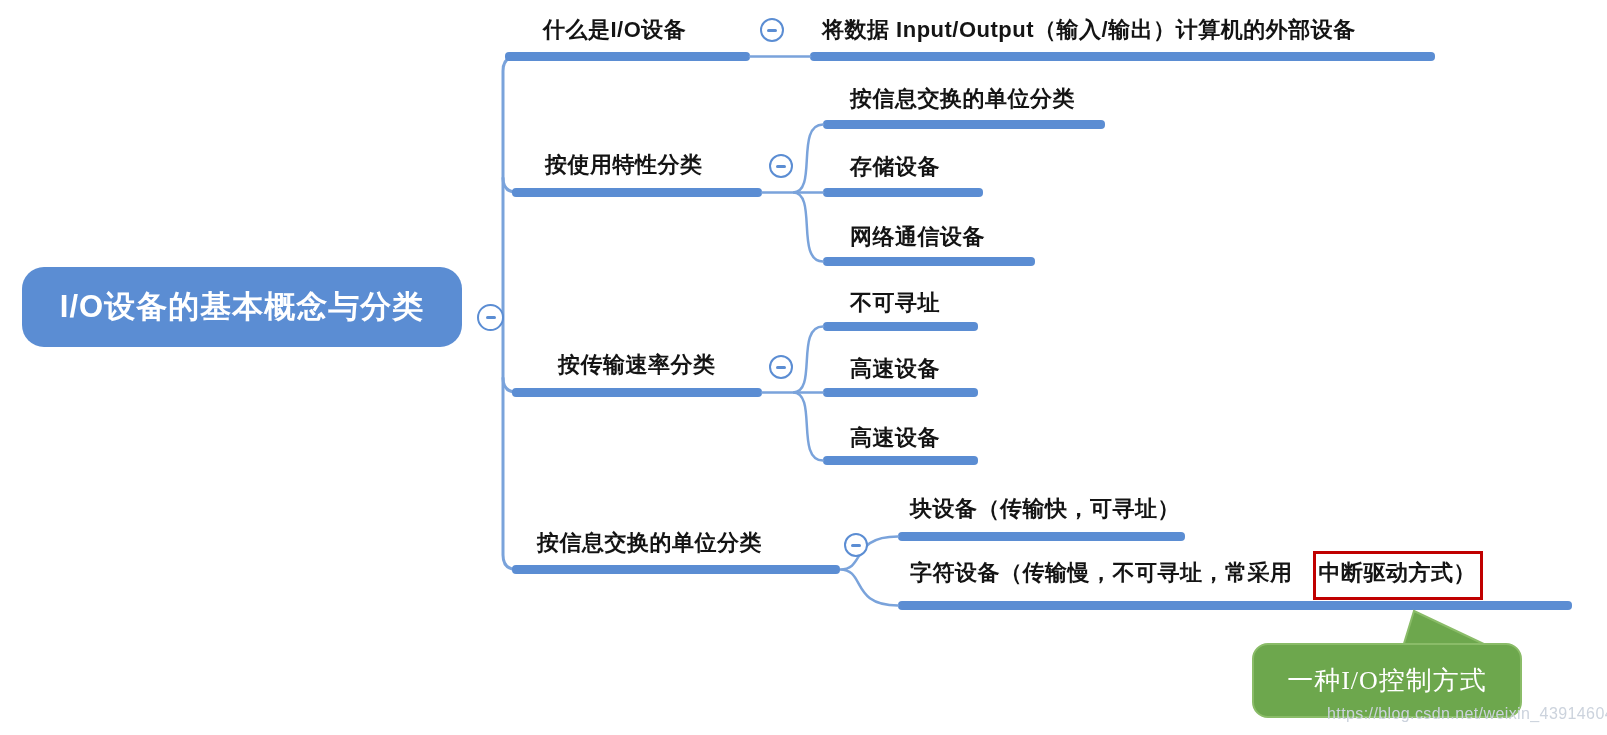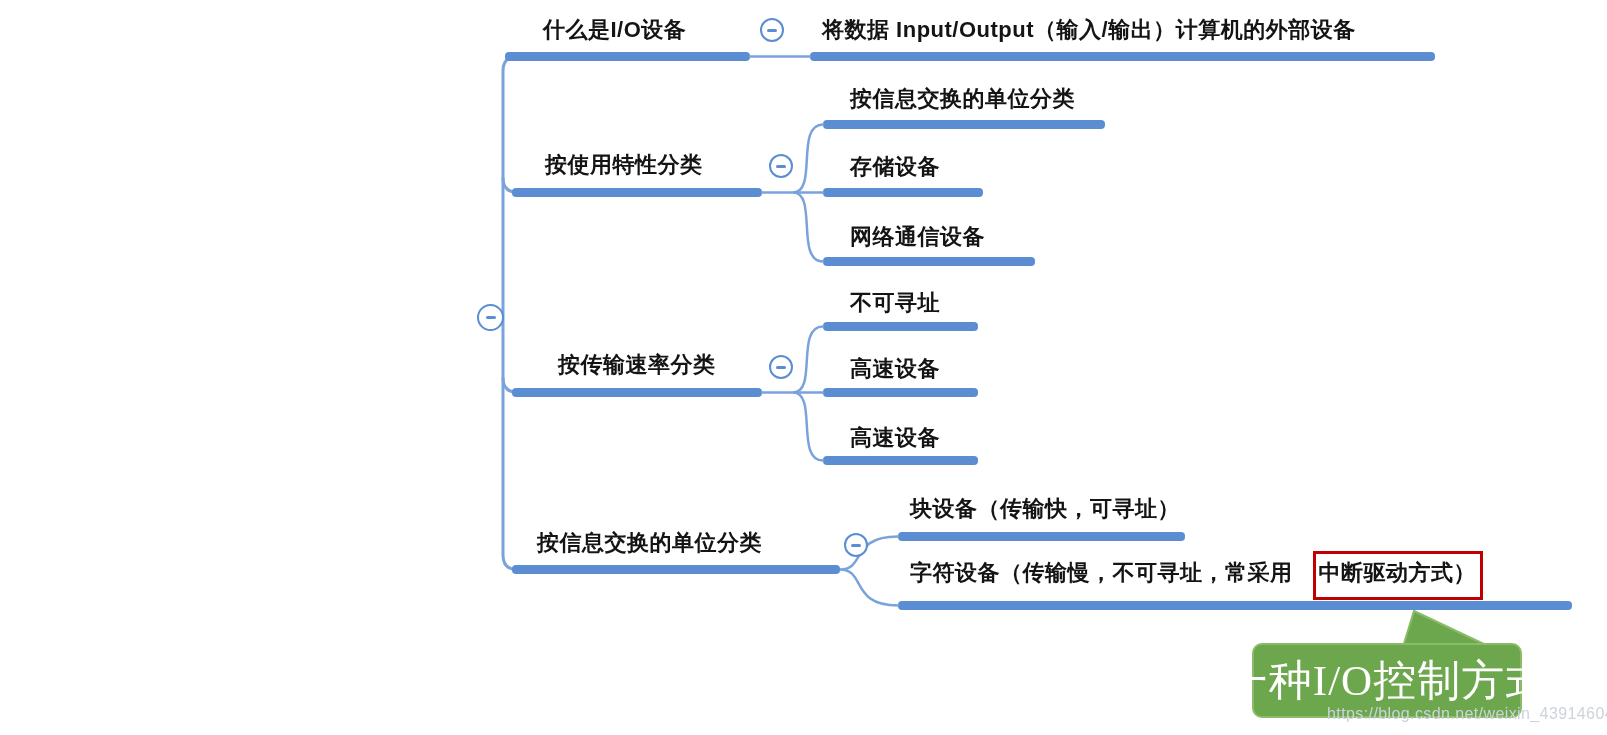--- a/index.html
+++ b/index.html
@@ -43,21 +43,21 @@
   .collapse{
     position:absolute;width:24px;height:24px;border-radius:50%;
     border:2.5px solid var(--node-blue);background:#fff;
     display:flex;align-items:center;justify-content:center;
   }
   .collapse.big{width:27px;height:27px}
   .collapse .dash{width:10px;height:3px;background:var(--node-blue);border-radius:2px}
   .callout{
     position:absolute;left:1252px;top:643px;width:270px;height:75px;
     background:var(--callout-green);border:2px solid var(--callout-green-border);
-    border-radius:10px;color:#fff;font-size:43px;letter-spacing:1px;
+    border-radius:16px;color:#fff;font-size:26px;letter-spacing:1px;
     font-family:"Liberation Serif","DejaVu Serif",serif;
     display:flex;align-items:center;justify-content:center;white-space:nowrap;
   }
   .watermark{
     position:absolute;left:1327px;top:705px;font-size:16px;
     color:var(--watermark);letter-spacing:0.4px;white-space:nowrap;
   }
 </style>
 </head>
 <body>
@@ -87,20 +87,21 @@
     <path class="link link-thin" d="M 750 56.5 L 810 56.5"></path>
     <path class="link link-thin" d="M 762 192.5 L 823 192.5"></path>
     <path class="link link-thin" d="M 823 124.5 C 795 124.5 818 192.5 793 192.5 C 818 192.5 795 261.5 823 261.5"></path>
     <path class="link link-thin" d="M 762 392.5 L 823 392.5"></path>
     <path class="link link-thin" d="M 823 326.5 C 795 326.5 818 392.5 793 392.5 C 818 392.5 795 460.5 823 460.5"></path>
     <path class="link link-thin" d="M 898 536.5 C 850 536.5 866 569.5 840 569.5 C 866 569.5 850 605.5 898 605.5"></path>
 
     <polygon class="callout-tail" points="1402,650 1414,611 1488,646"></polygon>
   </svg>
 
+  <div class="root-node">I/O设备的基本概念与分类</div>
 
   <div class="collapse big" style="left:477px;top:304px">
     <div class="dash"></div>
   </div>
   <div class="collapse" style="left:760px;top:18px">
     <div class="dash"></div>
   </div>
   <div class="collapse" style="left:769px;top:154px">
     <div class="dash"></div>
   </div>

